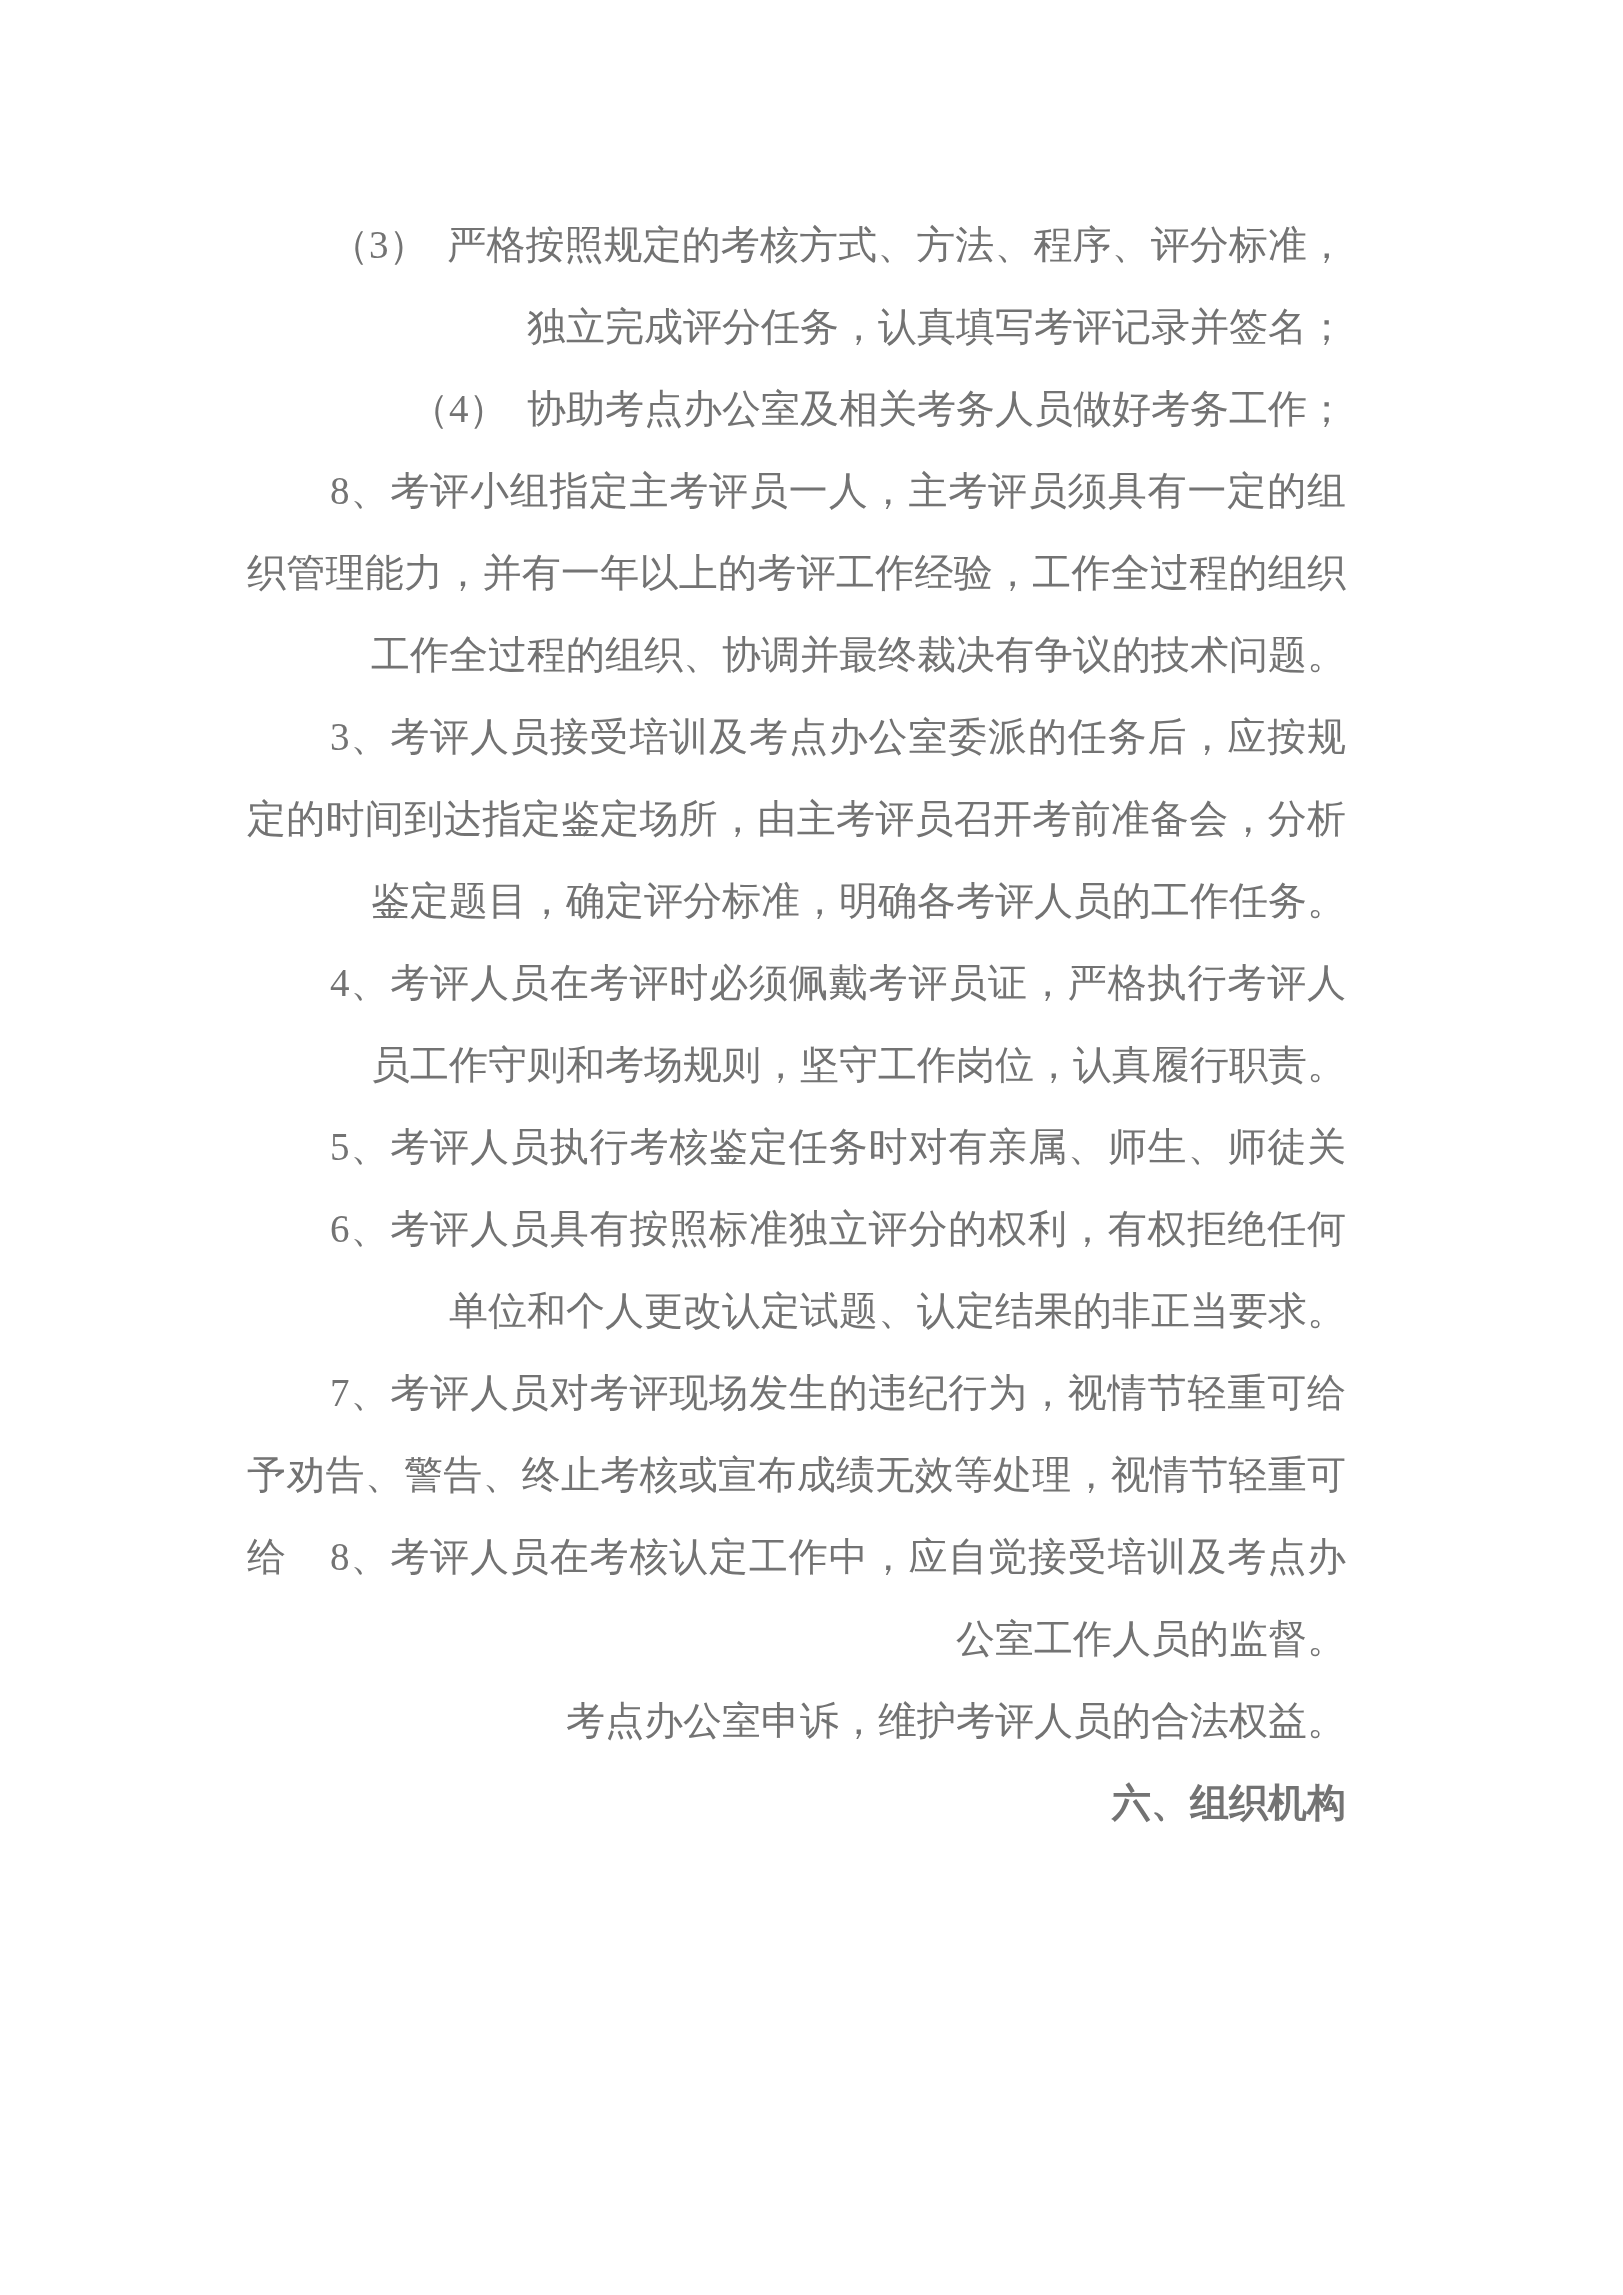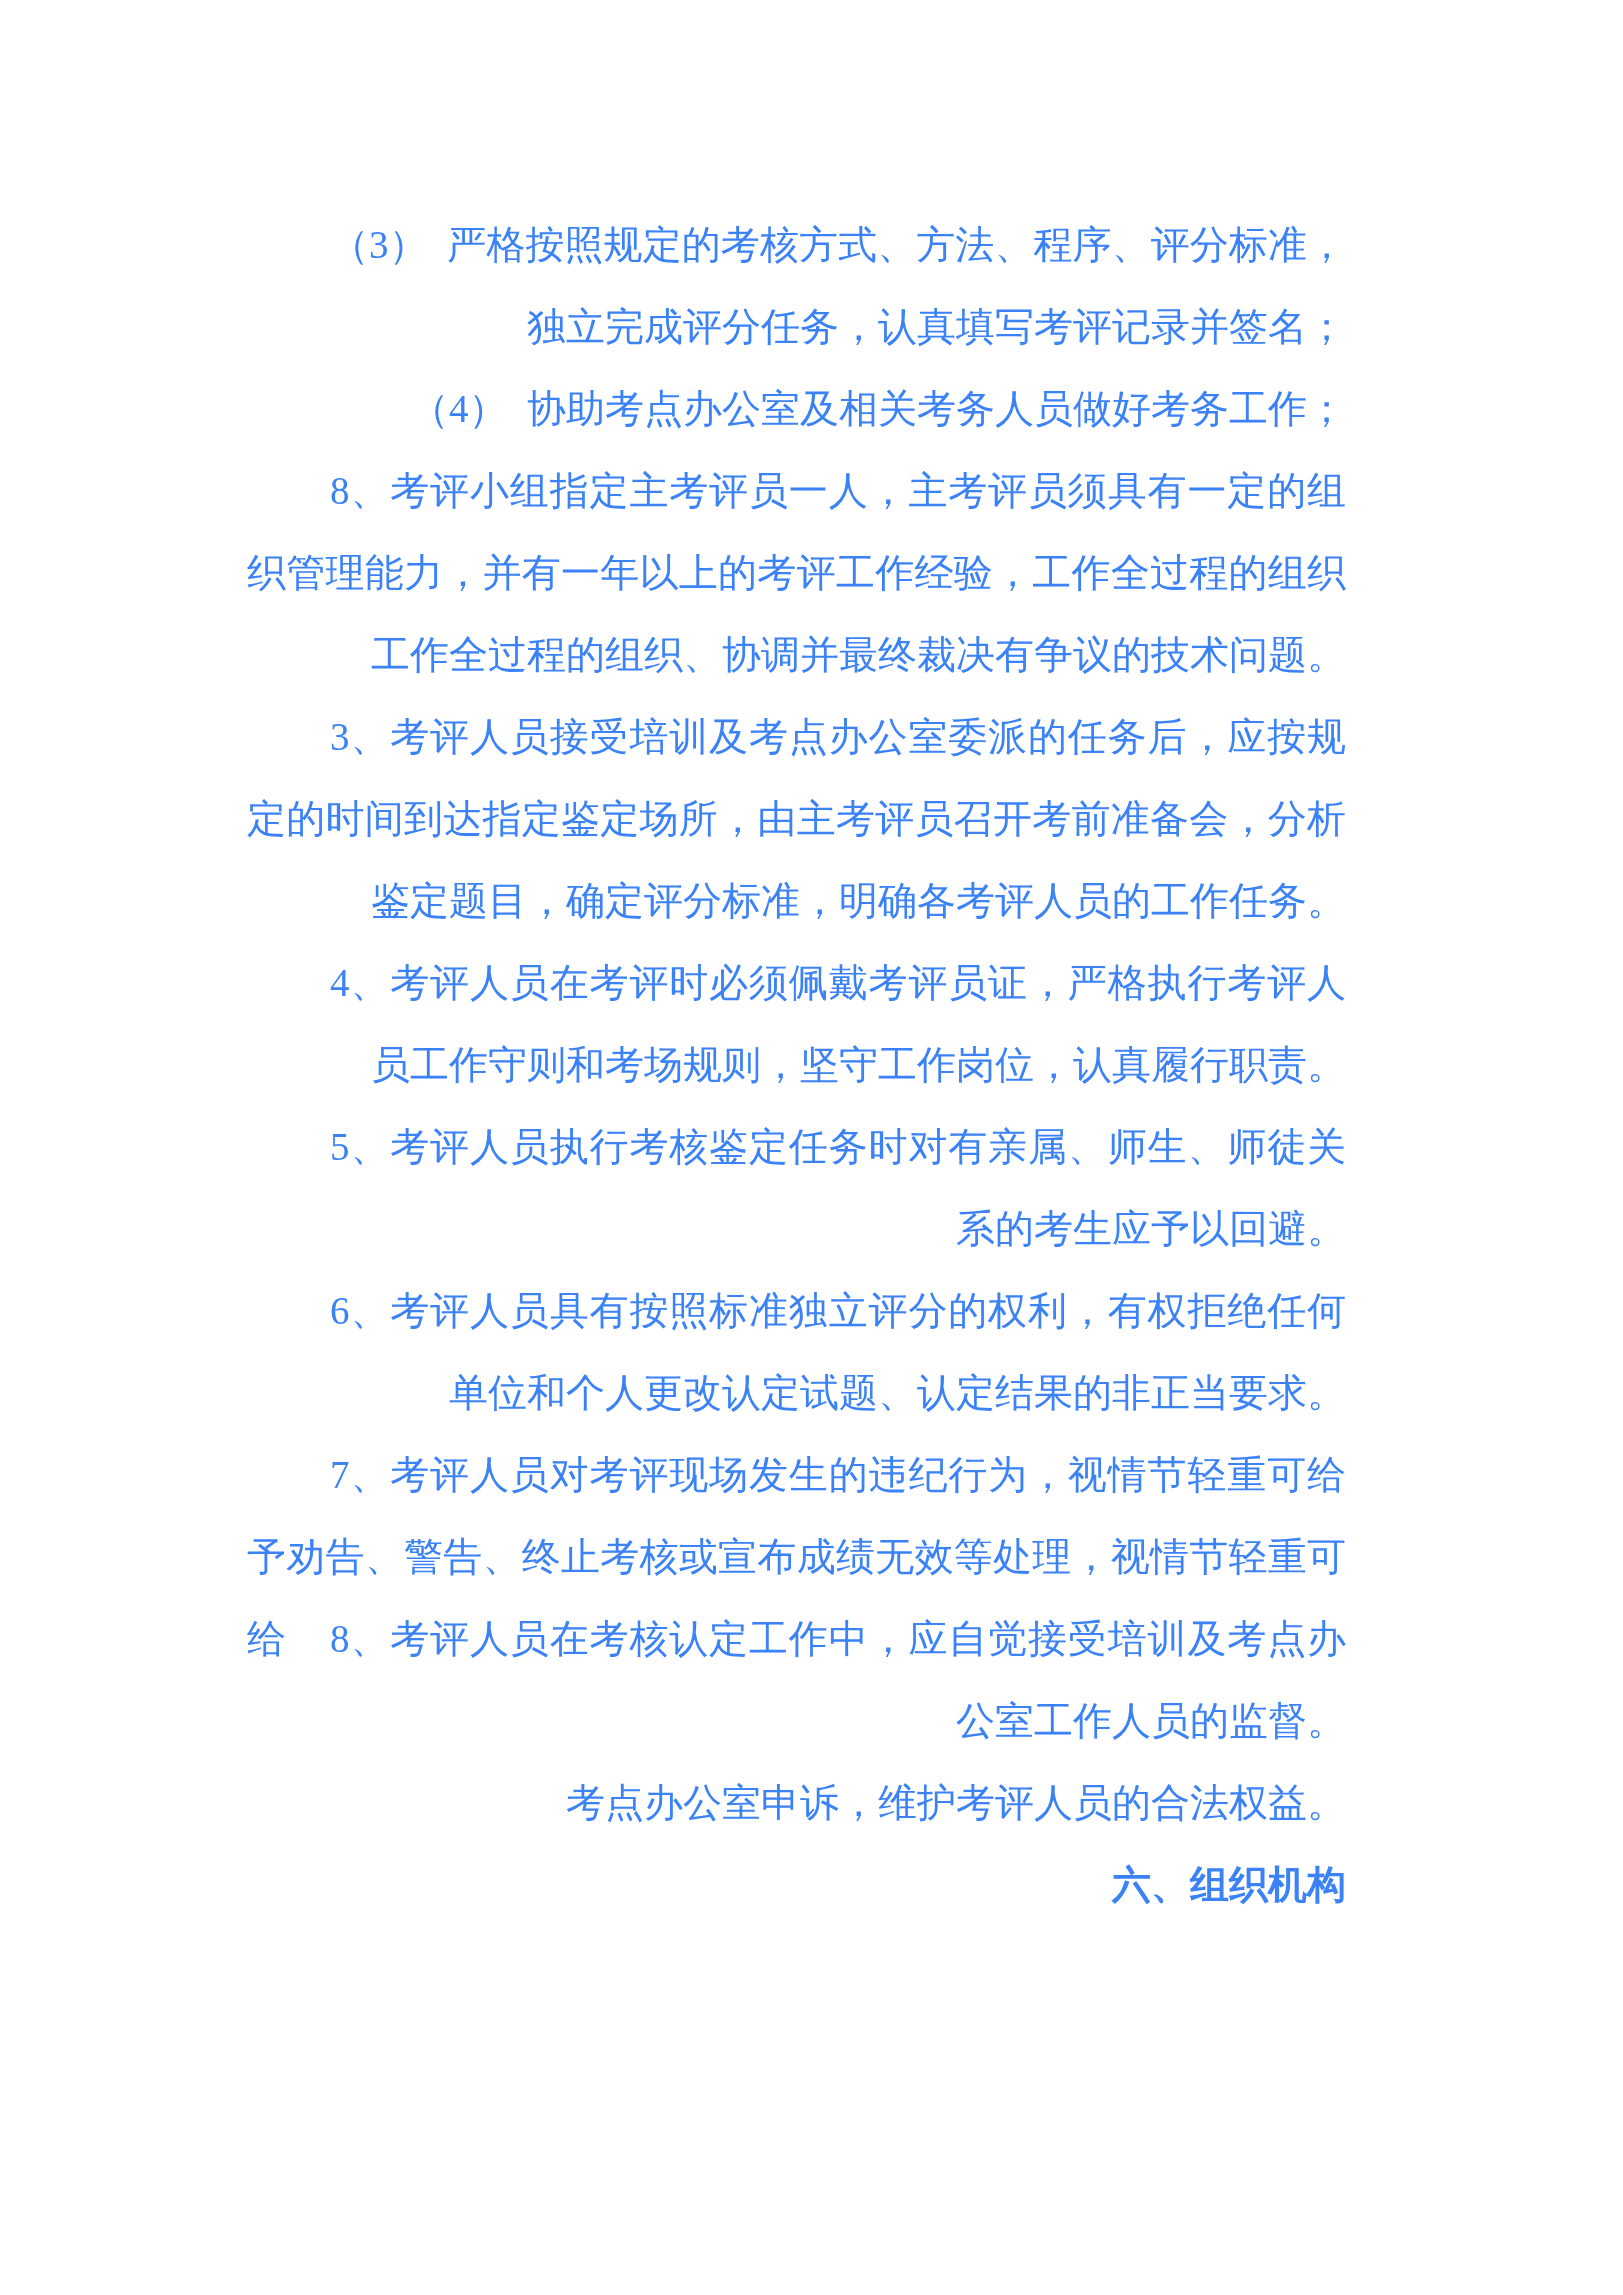--- a/index.html
+++ b/index.html
@@ -12,21 +12,21 @@
     background: #ffffff;
     position: relative;
     overflow: hidden;
     font-family: "Liberation Serif", "DejaVu Serif", serif;
   }
   .textblock {
     position: absolute;
     left: 247px;
     top: 204px;
     width: 1099px;
-    color: #3b82f6;
+    color: #737373;
     font-size: 39px;
     line-height: 82px;
     font-weight: 400;
   }
   .line {
     width: 100%;
     height: 82px;
     text-align: right;
   }
   
@@ -54,21 +54,20 @@
     <div class="line ind">（4） 协助考点办公室及相关考务人员做好考务工作；</div>
     <div class="line ind j">8、考评小组指定主考评员一人，主考评员须具有一定的组</div>
     <div class="line j">织管理能力，并有一年以上的考评工作经验，工作全过程的组织</div>
     <div class="line">工作全过程的组织、协调并最终裁决有争议的技术问题。</div>
     <div class="line ind j">3、考评人员接受培训及考点办公室委派的任务后，应按规</div>
     <div class="line j">定的时间到达指定鉴定场所，由主考评员召开考前准备会，分析</div>
     <div class="line">鉴定题目，确定评分标准，明确各考评人员的工作任务。</div>
     <div class="line ind j">4、考评人员在考评时必须佩戴考评员证，严格执行考评人</div>
     <div class="line">员工作守则和考场规则，坚守工作岗位，认真履行职责。</div>
     <div class="line ind j">5、考评人员执行考核鉴定任务时对有亲属、师生、师徒关</div>
-    <div class="line">系的考生应予以回避。</div>
     <div class="line ind j">6、考评人员具有按照标准独立评分的权利，有权拒绝任何</div>
     <div class="line">单位和个人更改认定试题、认定结果的非正当要求。</div>
     <div class="line ind j">7、考评人员对考评现场发生的违纪行为，视情节轻重可给</div>
     <div class="line j">予劝告、警告、终止考核或宣布成绩无效等处理，视情节轻重可给</div>
     <div class="line ind j">8、考评人员在考核认定工作中，应自觉接受培训及考点办</div>
     <div class="line">公室工作人员的监督。</div>
     <div class="line">考点办公室申诉，维护考评人员的合法权益。</div>
     <div class="line ind head">六、组织机构</div>
   </div>
 </div>

